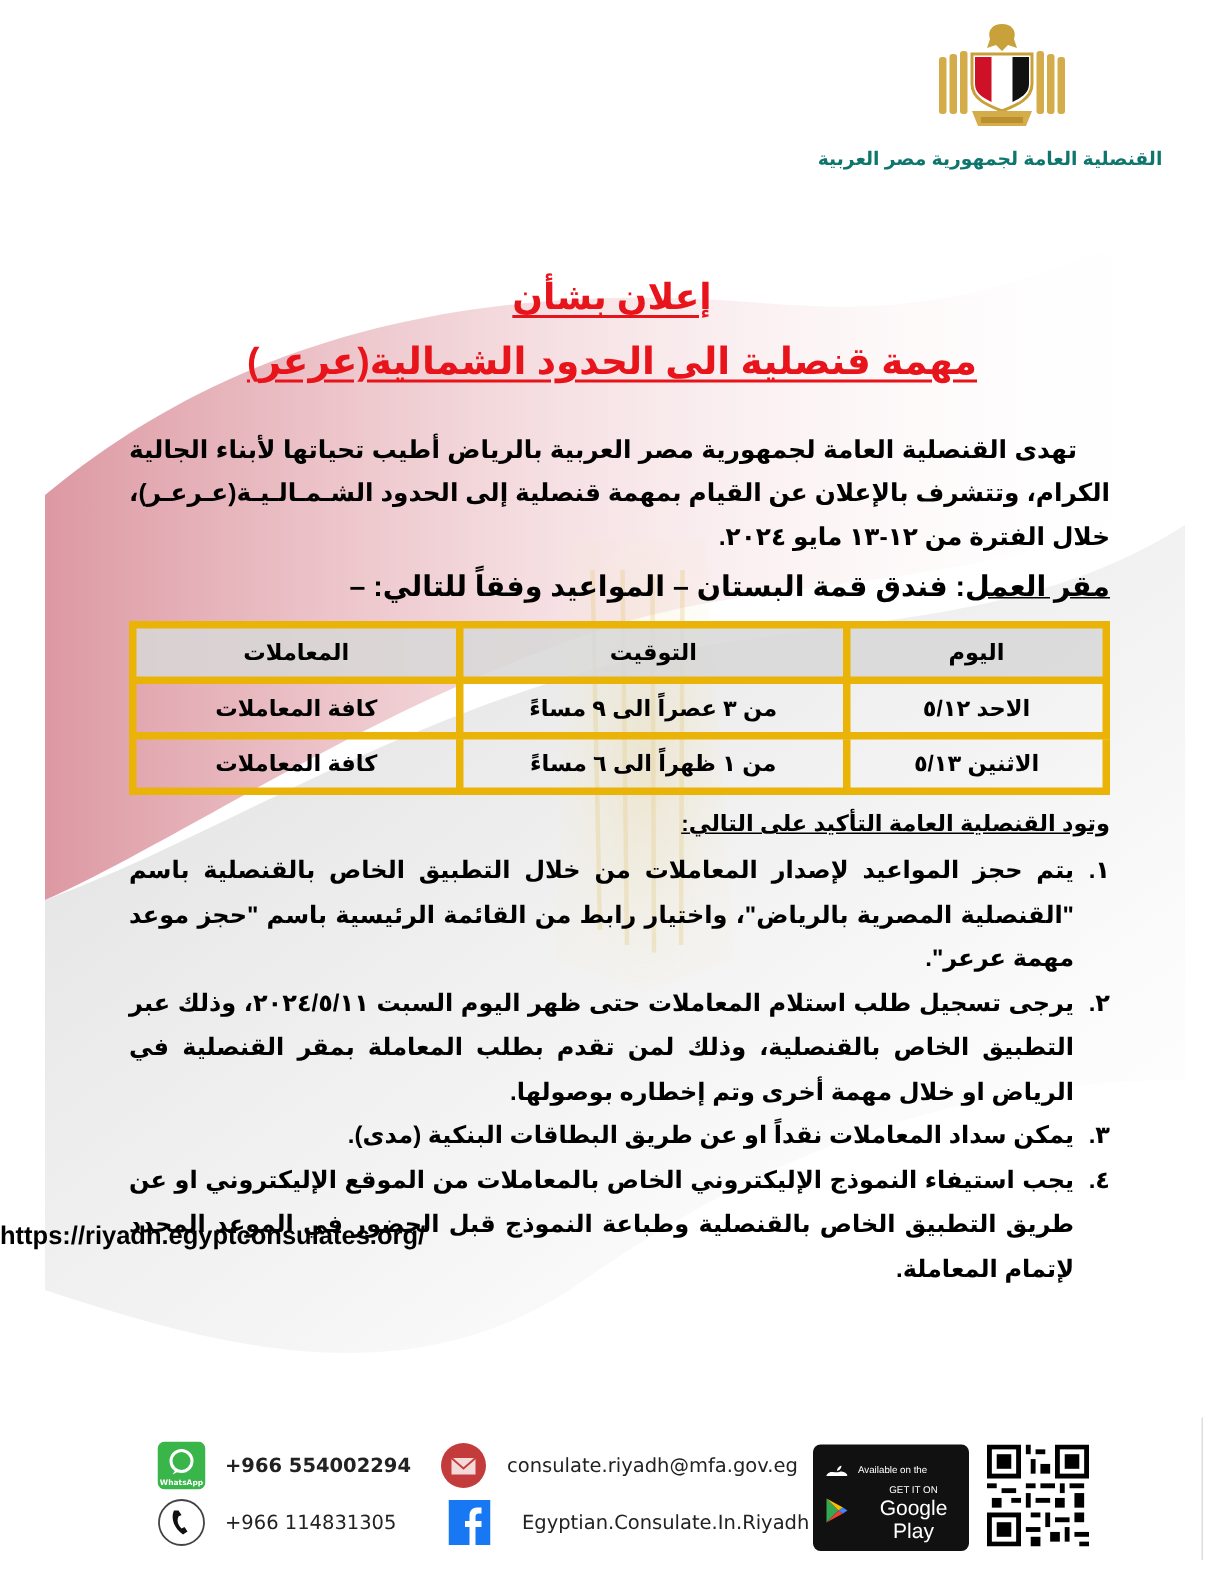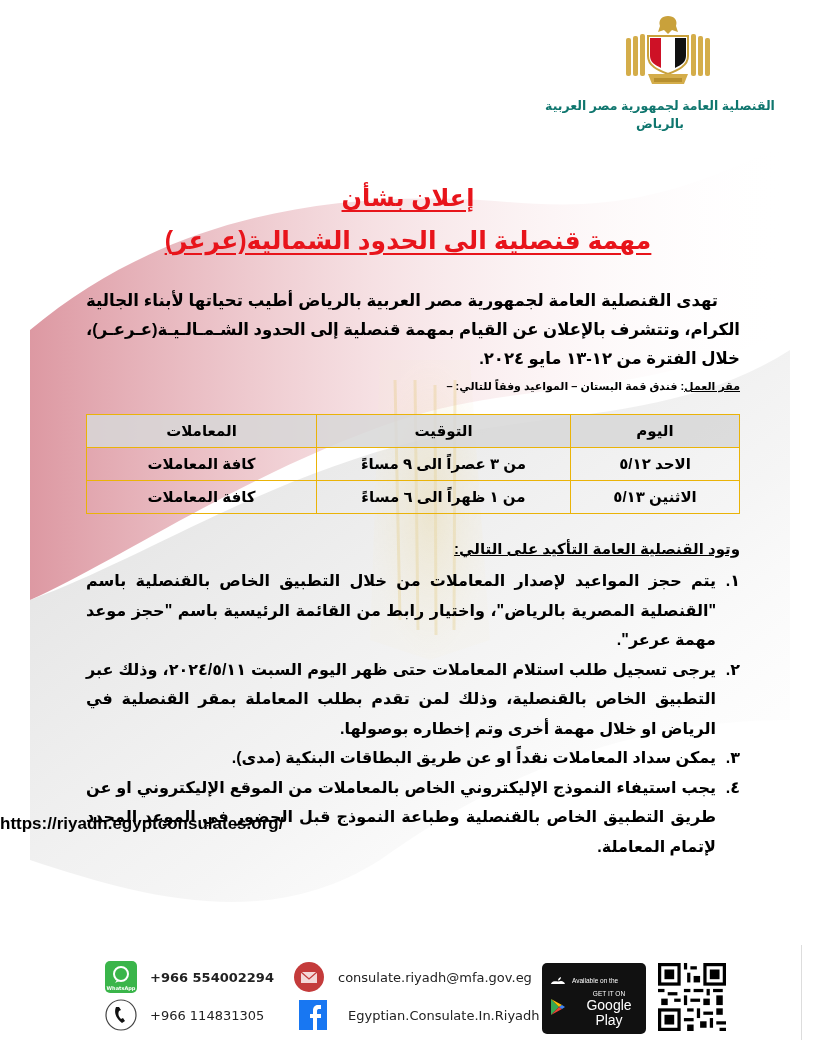--- a/index.html
+++ b/index.html
@@ -26,29 +26,29 @@
   }
   .title1 { top: 184px; font-size: 24px; }
   .title2 { top: 226px; font-size: 25px; }
 
   .para {
     position: absolute; left: 86px; width: 654px; direction: rtl; text-align: justify;
     font-weight: bold; font-size: 16.5px; line-height: 29px; text-align-last: right;
   }
   .intro { top: 286px; text-indent: 22px; }
   .workplace { position: absolute; left: 86px; width: 654px; top: 380px; direction: rtl;
-    text-align: right; font-weight: bold; font-size: 11px; }
+    text-align: right; font-weight: bold; font-size: 19px; }
   .underline { text-decoration: underline; }
 
   table.sched {
     position: absolute; left: 86px; top: 414px; width: 654px;
     border-collapse: collapse; direction: rtl; font-weight: bold; font-size: 15px;
   }
   table.sched th, table.sched td {
-    border: 1px solid #eab308; height: 32px; padding: 0 14px; text-align: center;
+    border: 5px solid #eab308; height: 32px; padding: 0 14px; text-align: center;
   }
   table.sched th { background: rgba(215,215,215,0.85); }
   table.sched td:first-child, table.sched th:first-child { text-align: center; width: 140px; }
   table.sched td:nth-child(2) { width: 225px; }
 
   .notes-head { position: absolute; left: 86px; width: 654px; top: 540px; direction: rtl;
     text-align: right; font-weight: bold; font-size: 15px; text-decoration: underline; }
   ol.notes {
     position: absolute; left: 86px; width: 654px; top: 566px; margin: 0; padding: 0;
     direction: rtl; list-style: none; font-weight: bold; font-size: 16px; line-height: 29.5px;
@@ -114,21 +114,20 @@
       <rect x="87" y="26" width="5" height="38" rx="2"></rect>
     </g>
     <path d="M30 24 L 70 24 L 70 44 C 70 54, 60 58, 50 62 C 40 58, 30 54, 30 44 Z" fill="#fff" stroke="#c9a13b" stroke-width="2"></path>
     <path d="M32 26 L 43 26 L 43 56 C 37 53, 32 50, 32 44 Z" fill="#ce1126"></path>
     <path d="M57 26 L 68 26 L 68 44 C 68 50, 63 53, 57 56 Z" fill="#111"></path>
     <path d="M30 62 L 70 62 L 66 72 L 34 72 Z" fill="#d4ad4a"></path>
     <rect x="36" y="66" width="28" height="4" fill="#b8902e"></rect>
   </svg>
   <div class="org-name">
     <div>القنصلية العامة لجمهورية مصر العربية</div>
-    <div>بالرياض</div>
   </div>
 
   <div class="title title1">إعلان بشأن</div>
   <div class="title title2">مهمة قنصلية الى الحدود الشمالية(عرعر)</div>
 
   <div class="para intro">تهدى القنصلية العامة لجمهورية مصر العربية بالرياض أطيب تحياتها لأبناء الجالية الكرام، وتتشرف بالإعلان عن القيام بمهمة قنصلية إلى الحدود الشـمـالـيـة(عـرعـر)، خلال الفترة من ١٢-١٣ مايو ٢٠٢٤.</div>
 
   <div class="workplace">
     <span class="underline">مقر العمل</span><span>: فندق قمة البستان – المواعيد وفقاً للتالي: –</span>
   </div>

